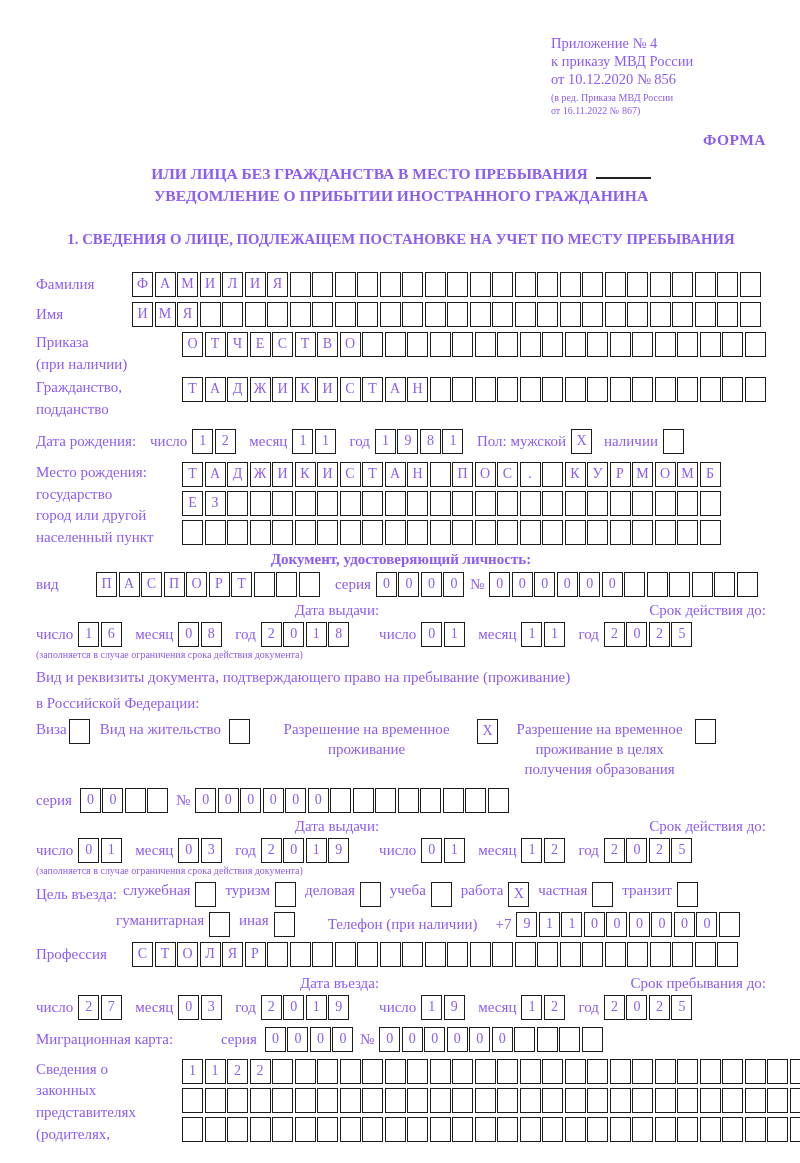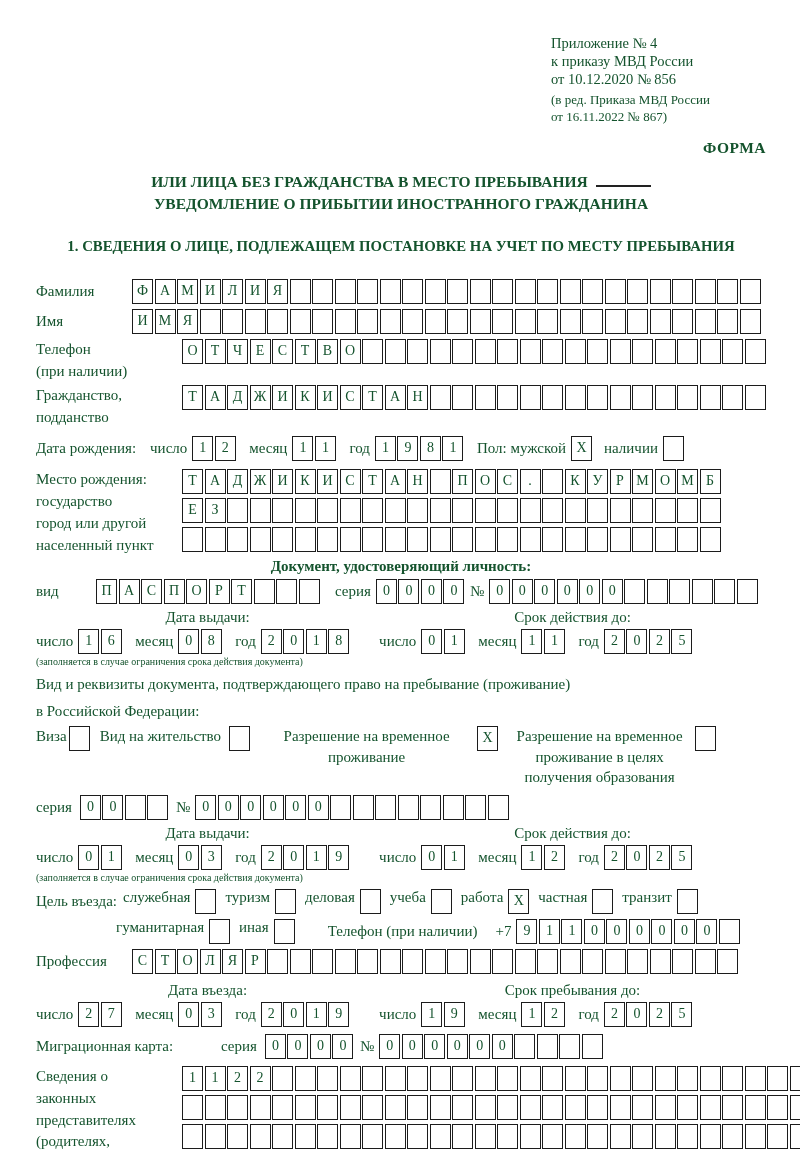--- a/index.html
+++ b/index.html
@@ -1,23 +1,23 @@
 <!DOCTYPE html>
 <html><head>
 <meta charset="utf-8">
 <style>
   html,body { margin:0; padding:0; background:#fff; }
   .page {
     width:800px; height:1163px; box-sizing:border-box; overflow:hidden;
-    padding:34px 34px 16px 36px; background:#fff; color:#14532d;
+    padding:34px 34px 16px 36px; background:#fff; color:#8b5cf6;
     font-family:"Liberation Serif","DejaVu Serif",serif; font-size:15px;
     position:relative;
   }
   .hdr-block { width:215px; margin-left:auto; line-height:1.25; font-size:14.5px; }
-  .hdr-edition { margin-top:4px; font-size:13px; }
+  .hdr-edition { margin-top:4px; font-size:10px; }
   .forma { text-align:right; font-weight:bold; margin-top:14px; font-size:15.5px; letter-spacing:0.5px; }
   .title { text-align:center; font-weight:bold; font-size:15.5px; margin-top:14px; line-height:1.4; }
   .title .uline { display:inline-block; width:55px; border-bottom:2px solid #222; height:14px; margin-left:8px; }
   .sec-heading { text-align:center; font-weight:bold; font-size:14.8px; margin-top:24px; margin-bottom:24px; }
 
   .row { display:flex; align-items:center; margin-bottom:5px; }
   .row.top { align-items:flex-start; }
   .cells { display:flex; flex-wrap:nowrap; }
   .cell {
     display:inline-block; box-sizing:border-box; flex:0 0 auto;
@@ -27,21 +27,21 @@
   .cb { margin-right:0; }
   .lbl { flex:0 0 auto; }
   .w96  { width:96px;  flex:0 0 96px; }
   .w146 { width:146px; flex:0 0 146px; line-height:1.45; }
   .glabel { margin-right:5px; }
   .grp { display:flex; align-items:center; margin-right:12px; }
 
   .dates { display:flex; margin-bottom:2px; }
   .dcol1 { flex:0 0 47%; }
   .dcol2 { flex:1; }
-  .dlabel { text-align:center; margin-bottom:3px; }
+  .dlabel { text-align:right; margin-bottom:3px; }
   .drow { display:flex; align-items:center; }
   .note-r { text-align:left; font-size:10px; margin-bottom:6px; }
 
   .intro { line-height:1.5; margin-bottom:4px; }
   .opt-row { display:flex; align-items:flex-start; margin-bottom:8px; }
   .opt { display:flex; align-items:flex-start; margin-right:14px; }
   .opt .otext { text-align:center; line-height:1.35; margin-right:8px; }
   .opt .mw { max-width:205px; }
   .opt .mw2 { max-width:175px; }
 
@@ -139,21 +139,21 @@
         <span class="cell"></span>
         <span class="cell"></span>
         <span class="cell"></span>
         <span class="cell"></span>
         <span class="cell"></span>
       </span>
   </div>
 
   <div class="row top" style="margin-bottom:2px;">
     <span class="lbl w146">
-      <span>Телефон</span><br>
+      <span>Приказа</span><br>
       <span>(при наличии)</span>
     </span>
     <span class="cells">
         <span class="cell">О</span>
         <span class="cell">Т</span>
         <span class="cell">Ч</span>
         <span class="cell">Е</span>
         <span class="cell">С</span>
         <span class="cell">Т</span>
         <span class="cell">В</span>

